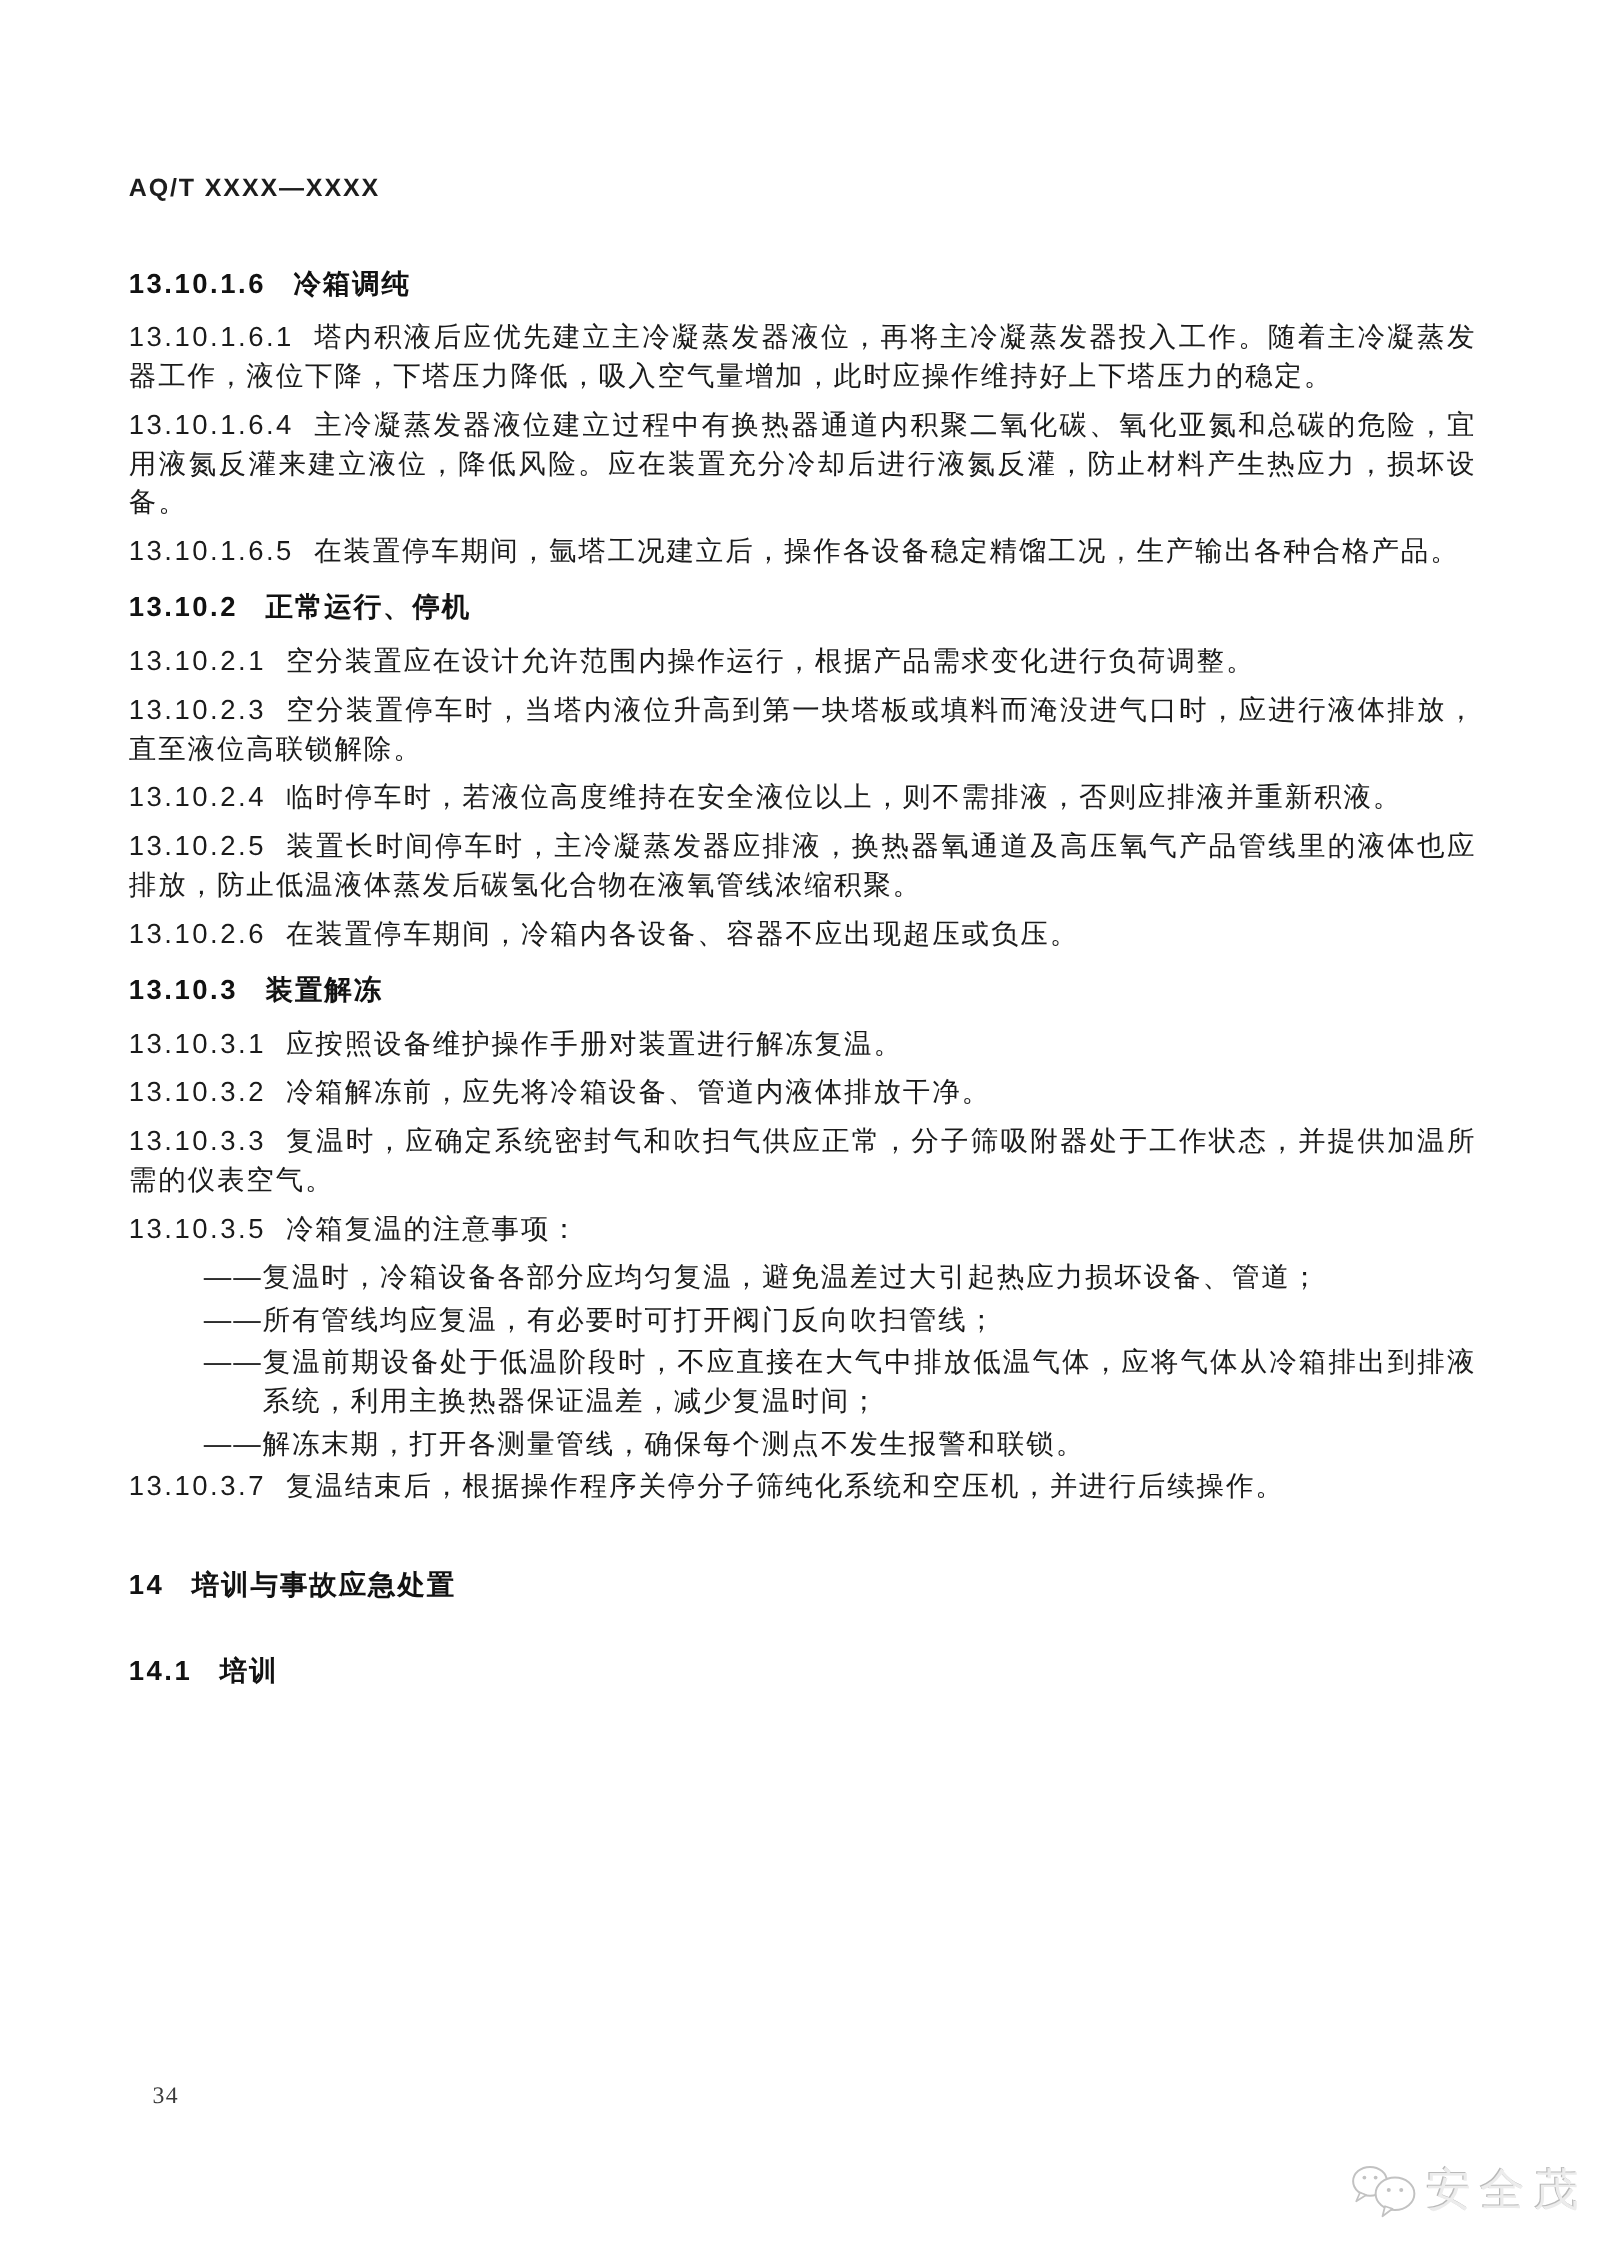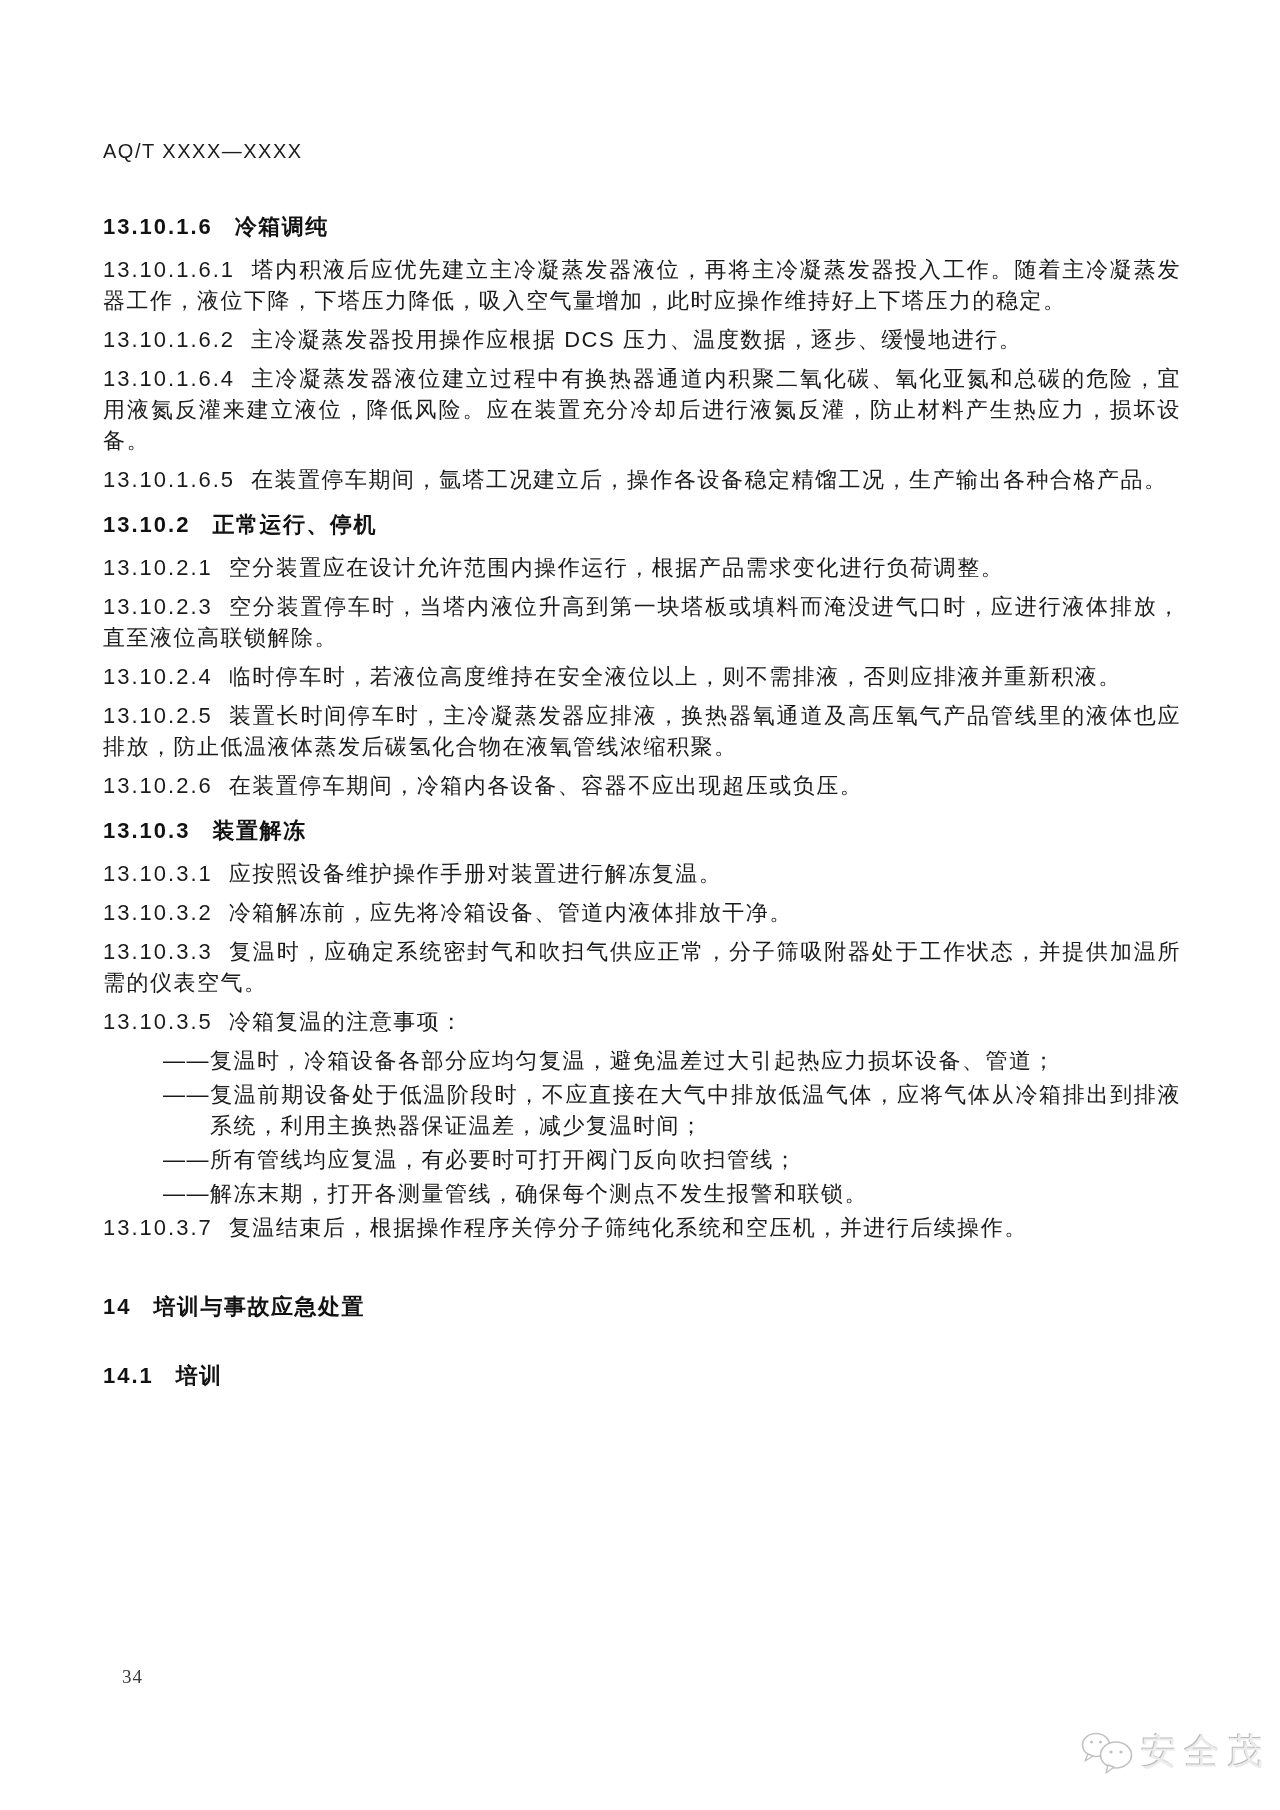--- a/index.html
+++ b/index.html
@@ -15,21 +15,21 @@
   }
   .page { position: absolute; inset: 0; background: #ffffff; }
 
   .doc-header {
     position: absolute;
     left: 103px;
     top: 140px;
     font-size: 20px;
     letter-spacing: 1.5px;
     color: #1d1d1d;
-    font-weight: 400;
+    font-weight: 700;
   }
 
   .doc-body {
     position: absolute;
     left: 103px;
     top: 197px;
     width: 1078px;
   }
 
   .para, .dash {
@@ -89,37 +89,36 @@
 </head>
 <body>
 
 <div class="page">
 
   <div class="doc-header">AQ/T XXXX—XXXX</div>
 
   <main class="doc-body">
       <h3 class="h lvl3"><span class="num">13.10.1.6</span><span class="txt">冷箱调纯</span></h3>
       <p class="para"><span class="num">13.10.1.6.1</span><span class="txt">塔内积液后应优先建立主冷凝蒸发器液位，再将主冷凝蒸发器投入工作。随着主冷凝蒸发器工作，液位下降，下塔压力降低，吸入空气量增加，此时应操作维持好上下塔压力的稳定。</span></p>
-      <p class="para"><span class="num">13.10.1.6.2</span><span class="txt">主冷凝蒸发器投用操作应根据 DCS 压力、温度数据，逐步、缓慢地进行。</span></p>
       <p class="para"><span class="num">13.10.1.6.4</span><span class="txt">主冷凝蒸发器液位建立过程中有换热器通道内积聚二氧化碳、氧化亚氮和总碳的危险，宜用液氮反灌来建立液位，降低风险。应在装置充分冷却后进行液氮反灌，防止材料产生热应力，损坏设备。</span></p>
       <p class="para"><span class="num">13.10.1.6.5</span><span class="txt">在装置停车期间，氩塔工况建立后，操作各设备稳定精馏工况，生产输出各种合格产品。</span></p>
       <h3 class="h lvl3"><span class="num">13.10.2</span><span class="txt">正常运行、停机</span></h3>
       <p class="para"><span class="num">13.10.2.1</span><span class="txt">空分装置应在设计允许范围内操作运行，根据产品需求变化进行负荷调整。</span></p>
       <p class="para"><span class="num">13.10.2.3</span><span class="txt">空分装置停车时，当塔内液位升高到第一块塔板或填料而淹没进气口时，应进行液体排放，直至液位高联锁解除。</span></p>
       <p class="para"><span class="num">13.10.2.4</span><span class="txt">临时停车时，若液位高度维持在安全液位以上，则不需排液，否则应排液并重新积液。</span></p>
       <p class="para"><span class="num">13.10.2.5</span><span class="txt">装置长时间停车时，主冷凝蒸发器应排液，换热器氧通道及高压氧气产品管线里的液体也应排放，防止低温液体蒸发后碳氢化合物在液氧管线浓缩积聚。</span></p>
       <p class="para"><span class="num">13.10.2.6</span><span class="txt">在装置停车期间，冷箱内各设备、容器不应出现超压或负压。</span></p>
       <h3 class="h lvl3"><span class="num">13.10.3</span><span class="txt">装置解冻</span></h3>
       <p class="para"><span class="num">13.10.3.1</span><span class="txt">应按照设备维护操作手册对装置进行解冻复温。</span></p>
       <p class="para"><span class="num">13.10.3.2</span><span class="txt">冷箱解冻前，应先将冷箱设备、管道内液体排放干净。</span></p>
       <p class="para"><span class="num">13.10.3.3</span><span class="txt">复温时，应确定系统密封气和吹扫气供应正常，分子筛吸附器处于工作状态，并提供加温所需的仪表空气。</span></p>
       <p class="para"><span class="num">13.10.3.5</span><span class="txt">冷箱复温的注意事项：</span></p>
       <p class="dash"><span class="txt">——复温时，冷箱设备各部分应均匀复温，避免温差过大引起热应力损坏设备、管道；</span></p>
+      <p class="dash"><span class="txt">——所有管线均应复温，有必要时可打开阀门反向吹扫管线；</span></p>
       <p class="dash"><span class="txt">——复温前期设备处于低温阶段时，不应直接在大气中排放低温气体，应将气体从冷箱排出到排液系统，利用主换热器保证温差，减少复温时间；</span></p>
-      <p class="dash"><span class="txt">——所有管线均应复温，有必要时可打开阀门反向吹扫管线；</span></p>
       <p class="dash"><span class="txt">——解冻末期，打开各测量管线，确保每个测点不发生报警和联锁。</span></p>
       <p class="para"><span class="num">13.10.3.7</span><span class="txt">复温结束后，根据操作程序关停分子筛纯化系统和空压机，并进行后续操作。</span></p>
       <h2 class="h lvl2"><span class="num">14</span><span class="txt">培训与事故应急处置</span></h2>
       <h3 class="h lvl3"><span class="num">14.1</span><span class="txt">培训</span></h3>
     </main>
 
   <div class="page-number">34</div>
 
   <div class="watermark">
     <svg width="54" height="46" viewBox="0 0 54 46">

